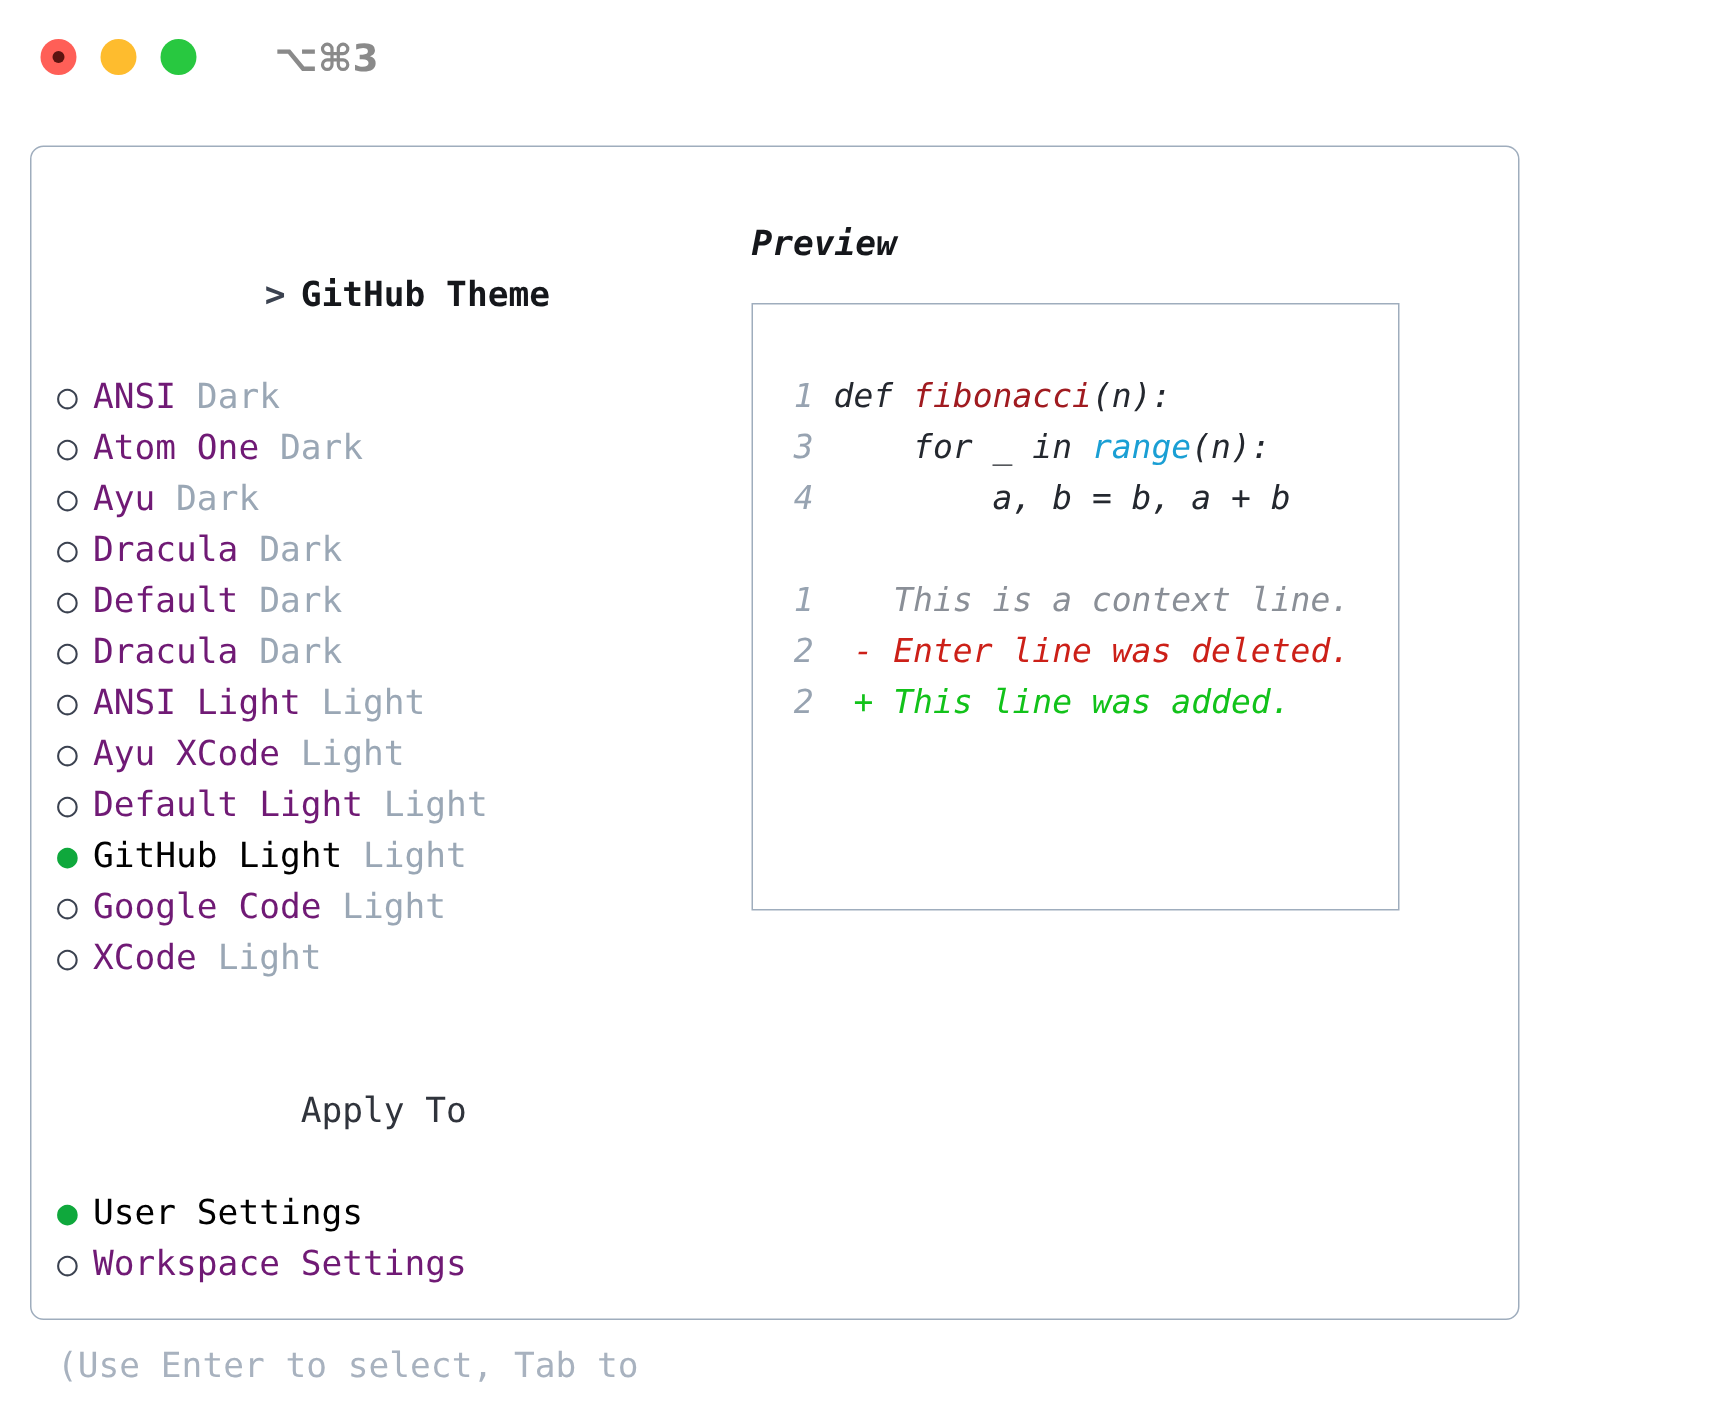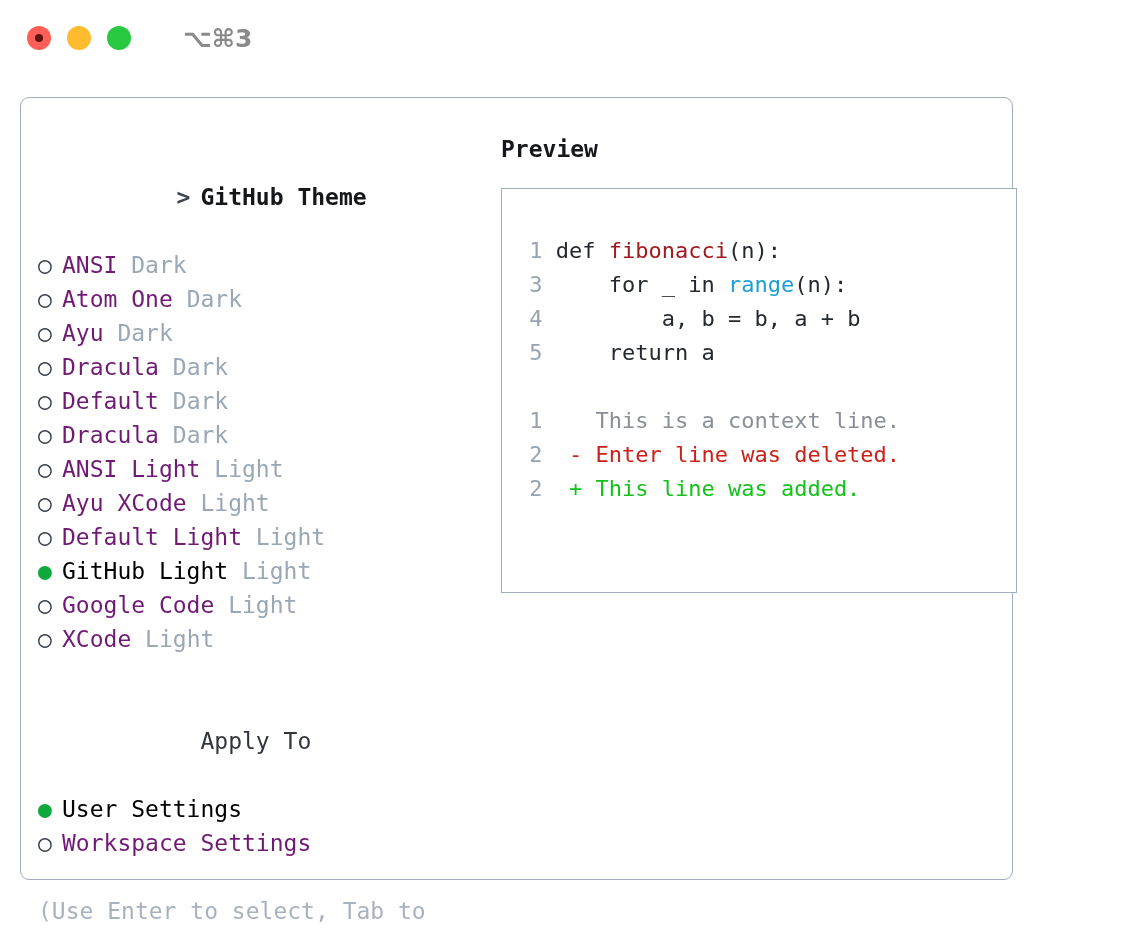--- a/index.html
+++ b/index.html
@@ -128,33 +128,34 @@
     font-size: 23px;
     line-height: 34px;
     width: 420px;
     white-space: pre-wrap;
   }
 
   
   .right-col {
     position: absolute;
     left: 480px;
-    top: 34px;
+    top: 48px;
     width: 490px;
+    font-style: italic;
   }
   .preview-title {
     font-family: "DejaVu Sans Mono", monospace;
     font-size: 23px;
     font-weight: bold;
     color: #15171b;
     line-height: 34px;
   }
   .code-box {
     margin-top: 22px;
-    width: 516px;
+    width: 432px;
     height: 405px;
     border: 1.5px solid #9fadbd;
     box-sizing: border-box;
     background: #ffffff;
     padding: 45px 0 0 14px;
   }
   .code-line {
     font-family: "DejaVu Sans Mono", monospace;
     font-size: 22px;
     line-height: 34px;
@@ -234,21 +235,20 @@
         <div class="hint">(Use Enter to select, Tab to change focus)</div>
       </div>
 
       <div class="right-col">
         <div class="preview-title">Preview</div>
         <div class="code-box">
           <div id="code-lines">
               <div class="code-line"><span class="lno">1</span> <span class="tok-plain">def </span><span class="tok-fn">fibonacci</span><span class="tok-plain">(n):</span></div>
               <div class="code-line"><span class="lno">3</span> <span class="tok-plain">    for _ in </span><span class="tok-call">range</span><span class="tok-plain">(n):</span></div>
               <div class="code-line"><span class="lno">4</span> <span class="tok-plain">        a, b = b, a + b</span></div>
-              <div class="code-line"><span class="lno">5</span> <span class="tok-plain">    return a</span></div>
             </div>
           <div class="gap-line"></div>
           <div id="diff-lines">
               <div class="code-line"><span class="lno">1</span><span class="diff-ctx">    This is a context line.</span></div>
               <div class="code-line"><span class="lno">2</span><span class="diff-del">  - Enter line was deleted.</span></div>
               <div class="code-line"><span class="lno">2</span><span class="diff-add">  + This line was added.</span></div>
             </div>
         </div>
       </div>
 

